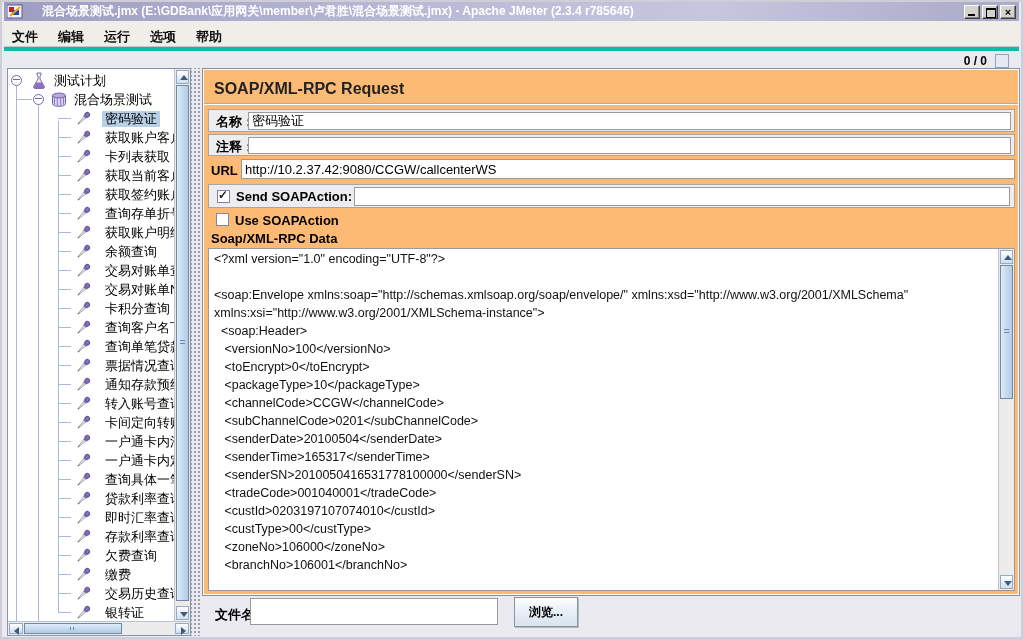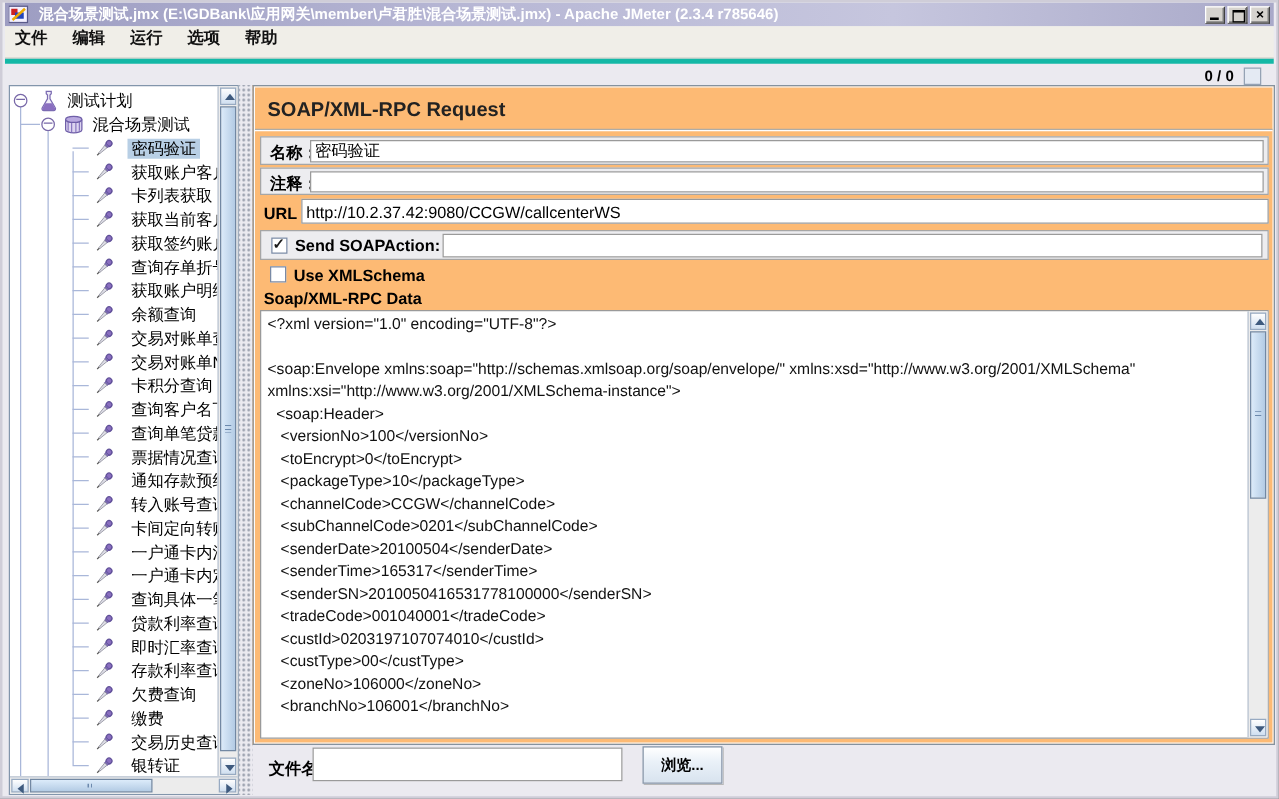--- a/index.html
+++ b/index.html
@@ -2,32 +2,32 @@
 <html><head>
 <meta charset="utf-8">
 <style>
   html,body{margin:0;padding:0;background:#9a9a9a;font-family:"Liberation Sans",sans-serif;}
   .window{position:relative;width:1023px;height:639px;background:#ebeaf0;box-sizing:border-box;
           border:2px solid #cfcdd8;outline:1px solid #5f5f6e;overflow:hidden;}
   
   .titlebar{position:absolute;left:2px;top:0;right:2px;height:19px;
             background:linear-gradient(90deg,#9d9dc2,#b9b9d6 40%,#c6c6de 70%,#a9a9c9);
             display:flex;align-items:center;padding:0 3px;box-sizing:border-box;}
-  .title-text{color:#ffffff;font-size:12px;font-weight:bold;margin-left:8px;white-space:nowrap;overflow:hidden;flex:1;}
+  .title-text{color:#ffffff;font-size:12px;font-weight:bold;margin-left:19px;white-space:nowrap;overflow:hidden;flex:1;}
   .app-icon{width:16px;height:15px;display:inline-block;}
   .win-buttons{display:flex;gap:2px;}
   .winbtn{width:16px;height:14px;background:#d6d3ce;border:1px solid;padding:0;
           border-color:#ffffff #404040 #404040 #ffffff;box-shadow:inset -1px -1px 0 #808080;
           font-size:9px;line-height:10px;font-weight:bold;color:#000;position:relative;}
   .glyph-min{position:absolute;left:3px;bottom:2px;width:7px;height:2px;background:#000;}
   .glyph-max{position:absolute;left:3px;top:2px;width:8px;height:7px;border:1px solid #000;border-top-width:2px;}
   .glyph-close{position:absolute;left:0;top:0;width:100%;height:100%;font-size:11px;line-height:12px;text-align:center;}
   
   .menubar{position:absolute;left:2px;top:19px;right:2px;height:25px;background:#f0eee8;
-           border-bottom:1px solid #c9c7c0;display:flex;align-items:flex-start;padding-left:8px;}
+           border-bottom:1px solid #c9c7c0;display:flex;align-items:flex-end;padding-left:8px;}
   .menu-item{font-size:13px;font-weight:bold;color:#111;margin-right:20px;cursor:default;}
   
   .status-strip{position:absolute;left:2px;top:45px;right:2px;height:20px;background:#ebeaf0;
                 border-top:4px solid #14b8a6;}
   .thread-counter{position:absolute;right:32px;top:3px;font-size:12px;font-weight:bold;color:#000;}
   .run-indicator{position:absolute;right:10px;top:3px;width:12px;height:12px;background:#e4eaf3;
                  border:1px solid #95a2b4;}
   
   .tree-panel{position:absolute;left:5px;top:66px;width:184px;height:568px;background:#fff;
               border:1px solid #8295ab;box-sizing:border-box;}
@@ -617,21 +617,21 @@
     </div>
 
     <div class="frow rowbox" style="left:5px;top:115px;width:807px;height:24px;">
       <span class="checkbox checked" style="position:absolute;left:8px;top:5px;"></span>
       <span class="blabel" style="position:absolute;left:27px;top:4px;">Send SOAPAction:</span>
       <input class="field" style="left: 145px; top: 2px; right: 4px; height: 19px;" value="">
     </div>
 
     <div class="frow" style="left:5px;top:142px;width:400px;height:20px;">
       <span class="checkbox" style="position:absolute;left:8px;top:2px;"></span>
-      <span class="blabel" style="position:absolute;left:27px;top:2px;">Use XMLSchema</span>
+      <span class="blabel" style="position:absolute;left:27px;top:2px;">Use SOAPAction</span>
     </div>
 
     <span class="blabel" style="position:absolute;left:8px;top:162px;">Soap/XML-RPC Data</span>
 
     <div class="xml-area">
       <div class="xml-text">
   <div class="xml-line">&lt;?xml version="1.0" encoding="UTF-8"?&gt;</div>
 
   <div class="xml-line"></div>
 

